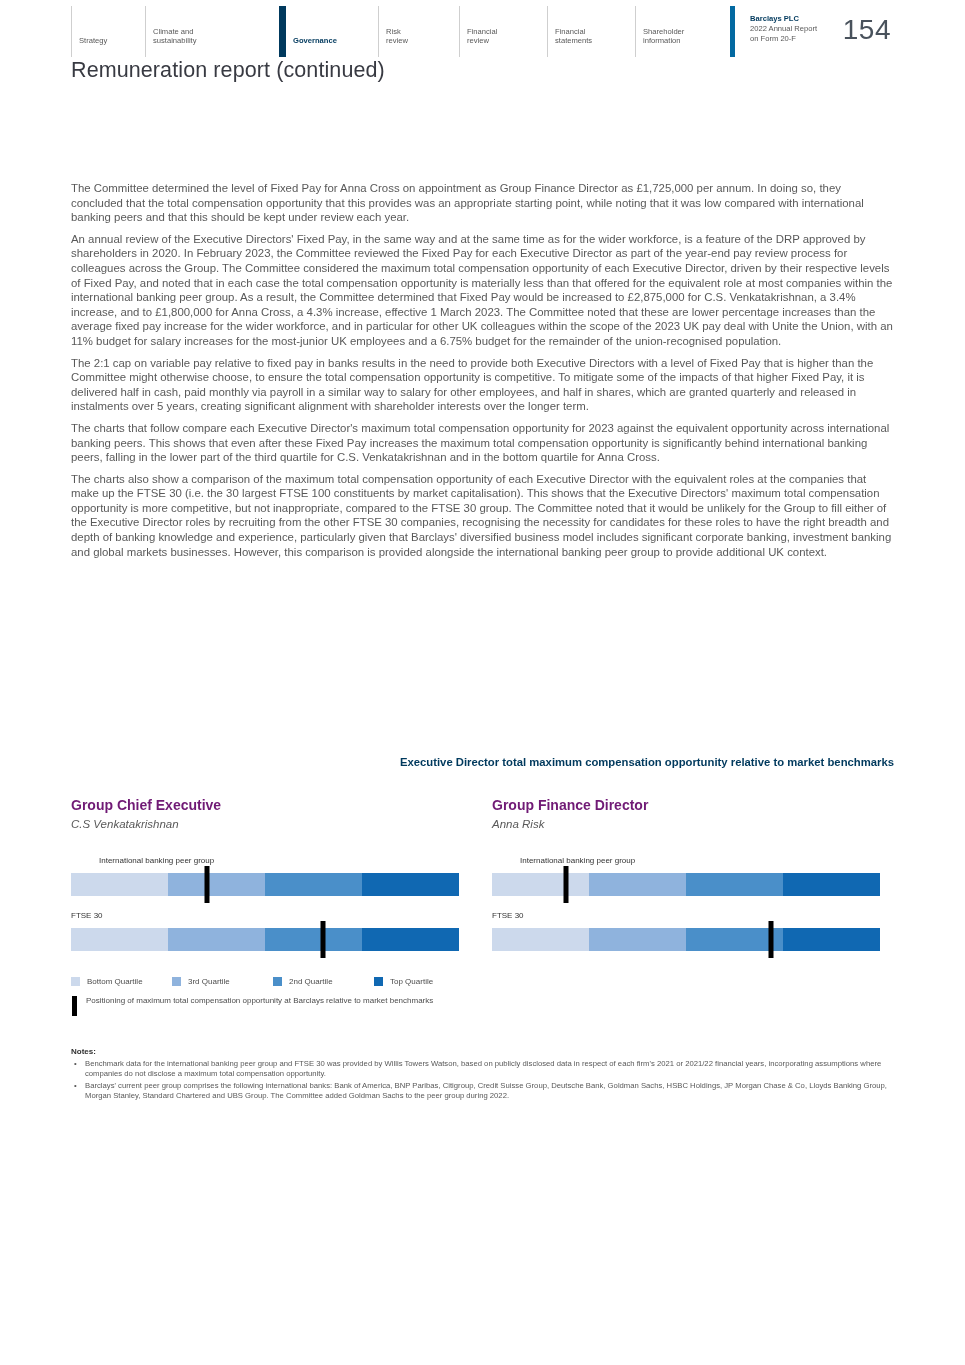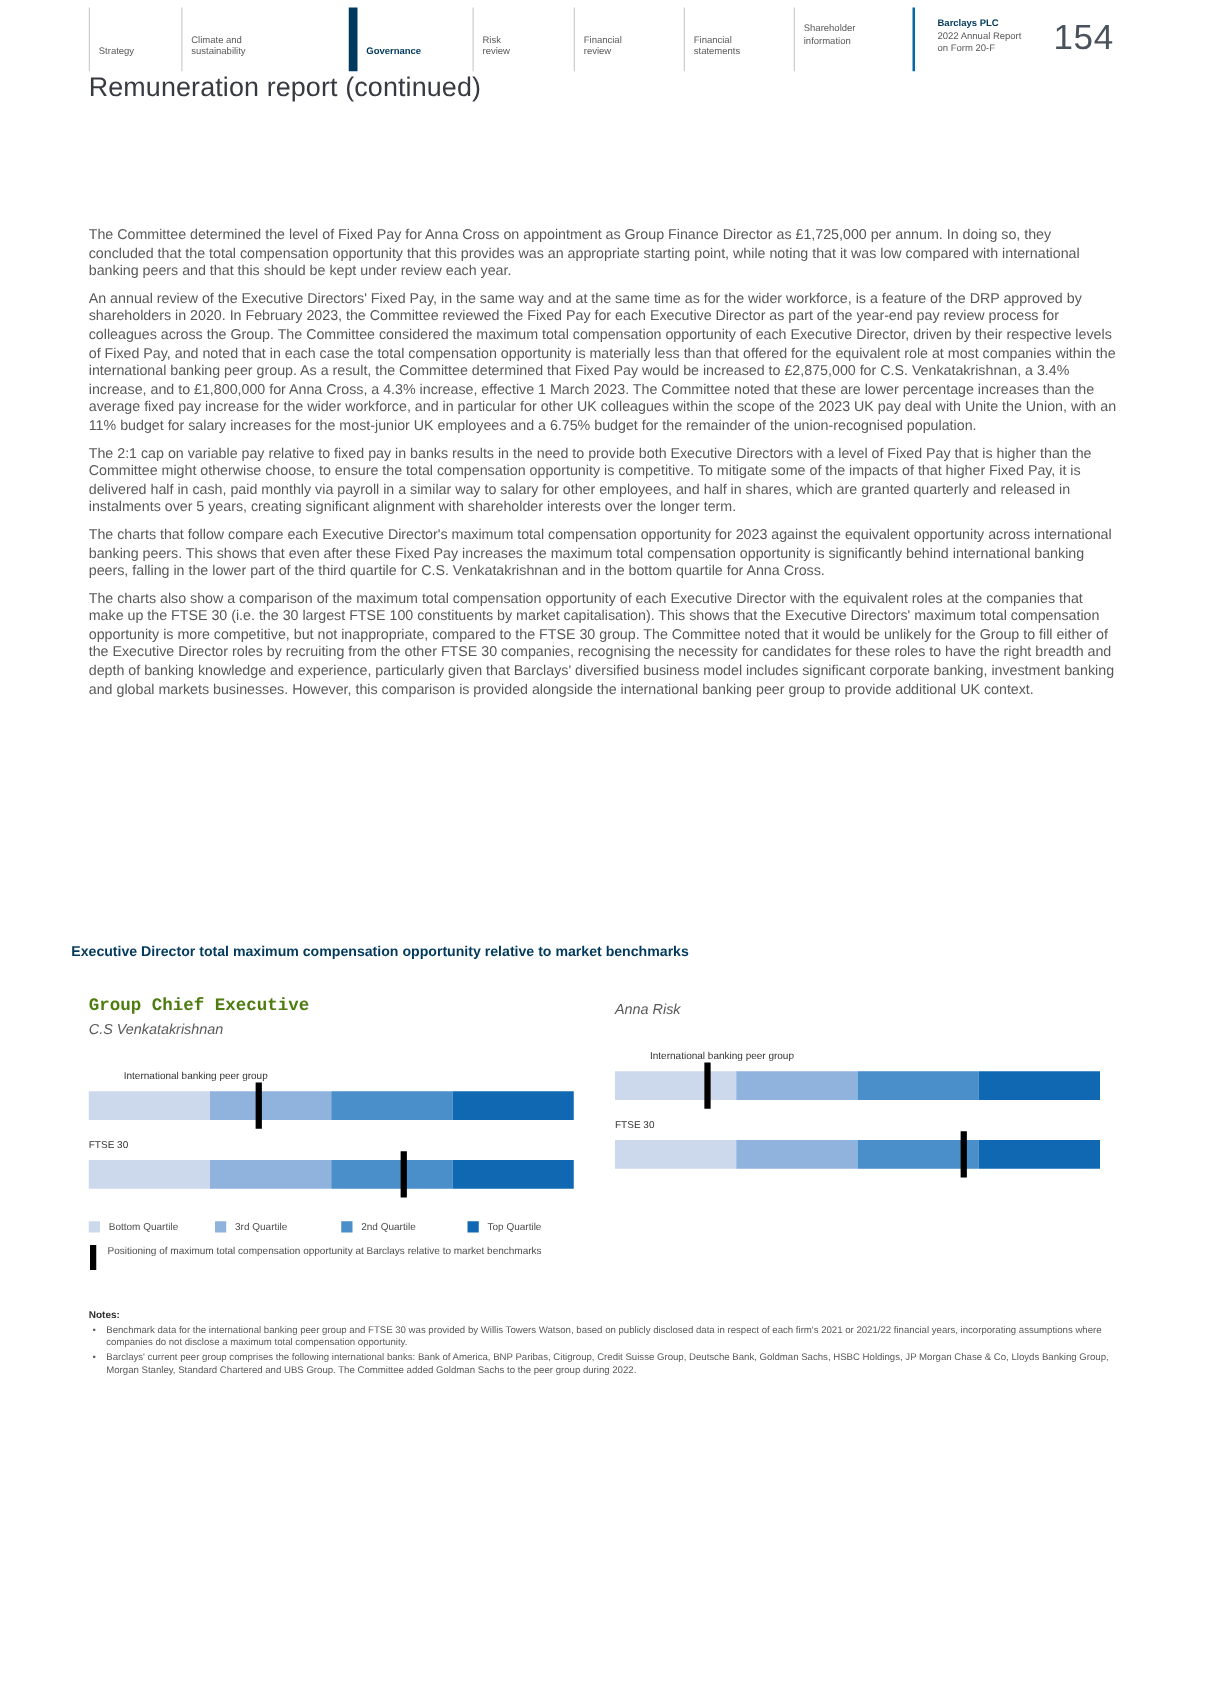--- a/index.html
+++ b/index.html
@@ -9,21 +9,21 @@
   }
   .page{position:absolute;inset:0;}
 
   
   .header{position:absolute;left:71px;top:6px;width:823px;height:51px;}
   .tabs{display:flex;height:51px;}
   .tab{
     border-left:1px solid #cfcfcf;display:flex;align-items:flex-end;
     padding:4px 0 11px 7px;font-size:7.6px;line-height:9.6px;color:#595959;
   }
-  .tab:last-child{border-right:2px solid #0369a1;align-items:center;}
+  .tab:last-child{border-right:5px solid #0369a1;}
   .tab .tab-label{display:block;width:min-content;}
   .tab:nth-child(1){width:66px;}
   .tab:nth-child(2){width:126px;}
   .tab:nth-child(3){width:85px;}
   .tab:nth-child(4){width:73px;}
   .tab:nth-child(5){width:80px;}
   .tab:nth-child(6){width:80px;}
   .tab:nth-child(7){width:87px;}
   .tab.active{border-left:7px solid #00395d;font-weight:bold;color:#00395d;}
   .tab.active .tab-label{width:auto;}
@@ -34,28 +34,28 @@
 
   
   .title{
     position:absolute;left:71px;top:58px;margin:0;font-weight:400;
     font-size:21.5px;color:#383a42;letter-spacing:.1px;
   }
   .paras{position:absolute;left:71px;top:181px;width:823px;}
   .paras p{margin:0 0 7px 0;font-size:11.4px;line-height:14.6px;color:#595959;}
 
   .section-heading{
-    position:absolute;left:57px;top:756px;width:823px;margin:0;
-    font-size:11.3px;font-weight:bold;color:#00395d;
+    position:absolute;left:71px;top:756px;width:823px;margin:0;
+    font-size:11.3px;font-weight:bold;color:#00395d;text-align:right;
   }
 
   
   .charts{position:absolute;left:71px;top:797px;display:flex;gap:33px;}
   .chart-col{width:388px;}
-  .chart-title{font-size:14px;font-weight:bold;color:#4d7c0f;font-family:Liberation Mono, monospace;}
+  .chart-title{font-size:14px;font-weight:bold;color:#701a75;}
   .chart-sub{font-size:11.5px;color:#595959;margin-top:5px;font-style:italic;}
   .bar-label{font-size:8px;color:#333333;margin-top:15px;}
   .bar-label.first{margin-top:26px;margin-left:28px;}
   .bar-wrap{position:relative;height:23px;margin-top:8px;}
   .bar{display:flex;height:23px;width:100%;}
   .seg{height:100%;}
   .marker{position:absolute;top:-7px;width:5px;height:37px;background:#000000;transform:translateX(-50%);}
 
   
   .legend{position:absolute;left:71px;top:977px;display:flex;}
@@ -140,20 +140,21 @@
           <div class="bar">
             <div class="seg" style="width: 25%; background: rgb(204, 217, 236);"></div>
             <div class="seg" style="width: 25%; background: rgb(143, 179, 221);"></div>
             <div class="seg" style="width: 25%; background: rgb(74, 143, 201);"></div>
             <div class="seg" style="width: 25%; background: rgb(16, 104, 178);"></div>
           </div>
           <div class="marker" style="left: 65%;"></div>
         </div>
       </div>
       <div class="chart-col">
+        <div class="chart-title">Group Finance Director</div>
         <div class="chart-sub">Anna Risk</div>
         <div class="bar-label first">International banking peer group</div>
         <div class="bar-wrap">
           <div class="bar">
             <div class="seg" style="width: 25%; background: rgb(204, 217, 236);"></div>
             <div class="seg" style="width: 25%; background: rgb(143, 179, 221);"></div>
             <div class="seg" style="width: 25%; background: rgb(74, 143, 201);"></div>
             <div class="seg" style="width: 25%; background: rgb(16, 104, 178);"></div>
           </div>
           <div class="marker" style="left: 19%;"></div>

